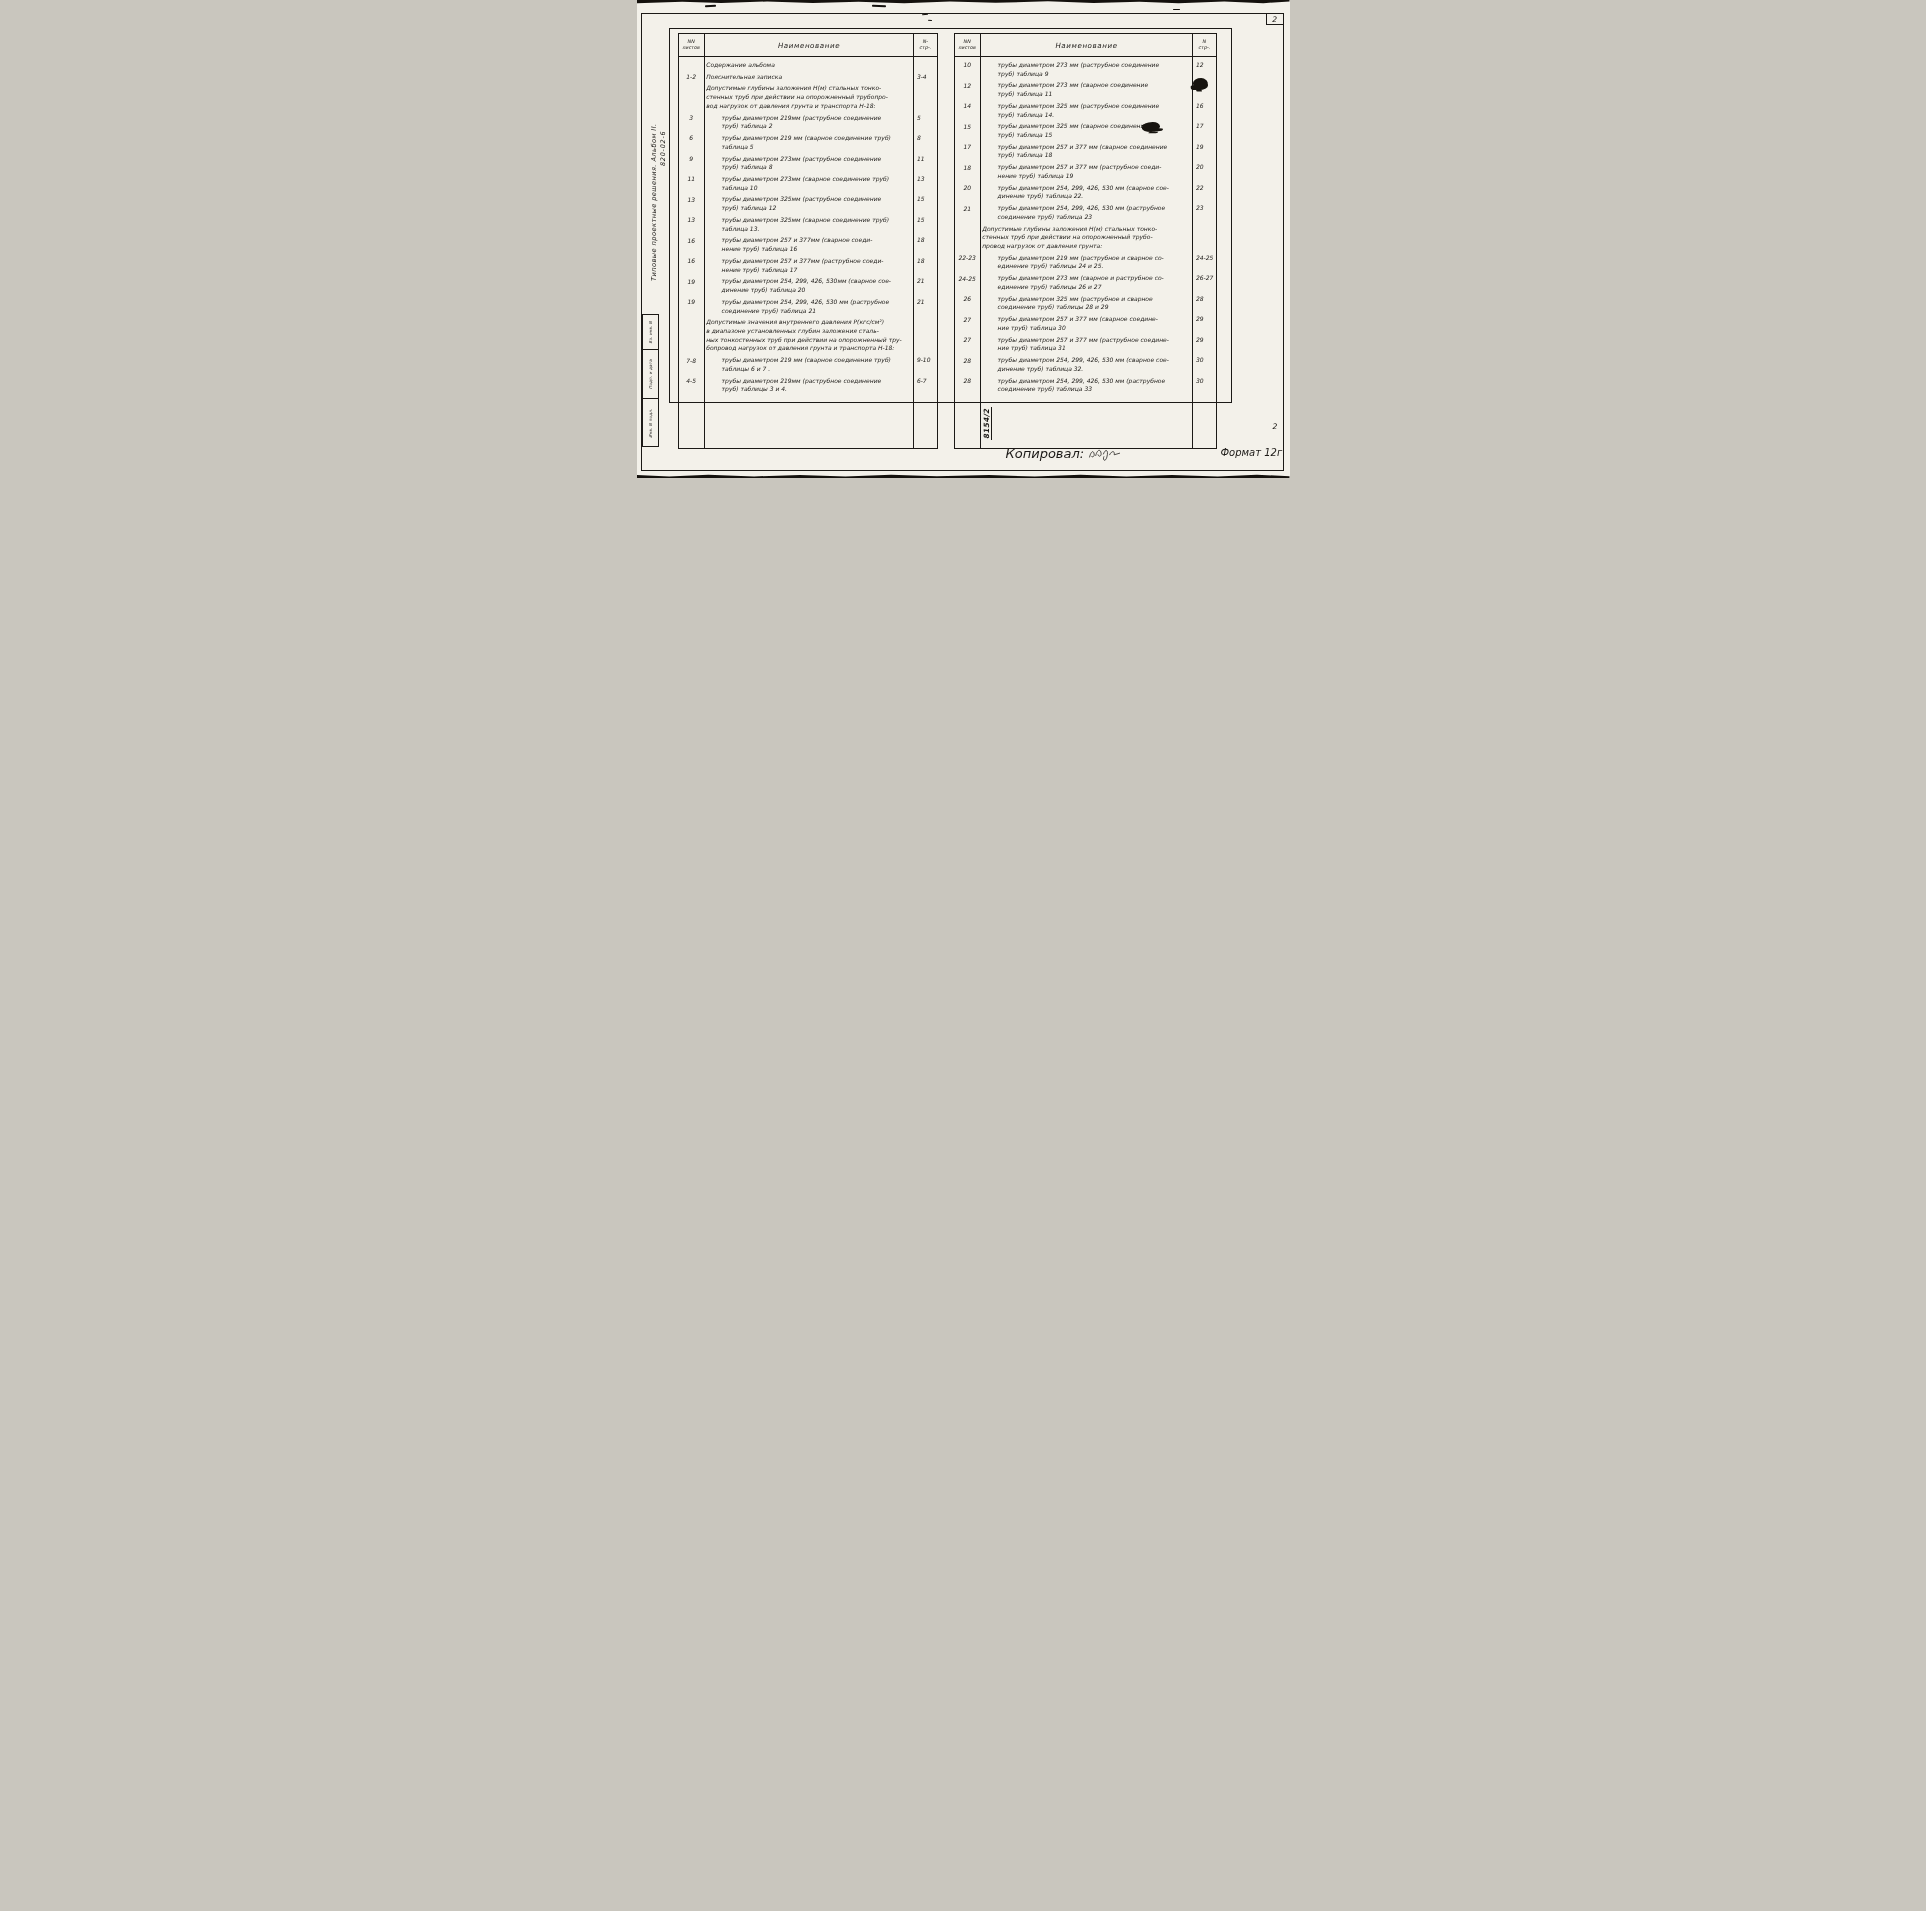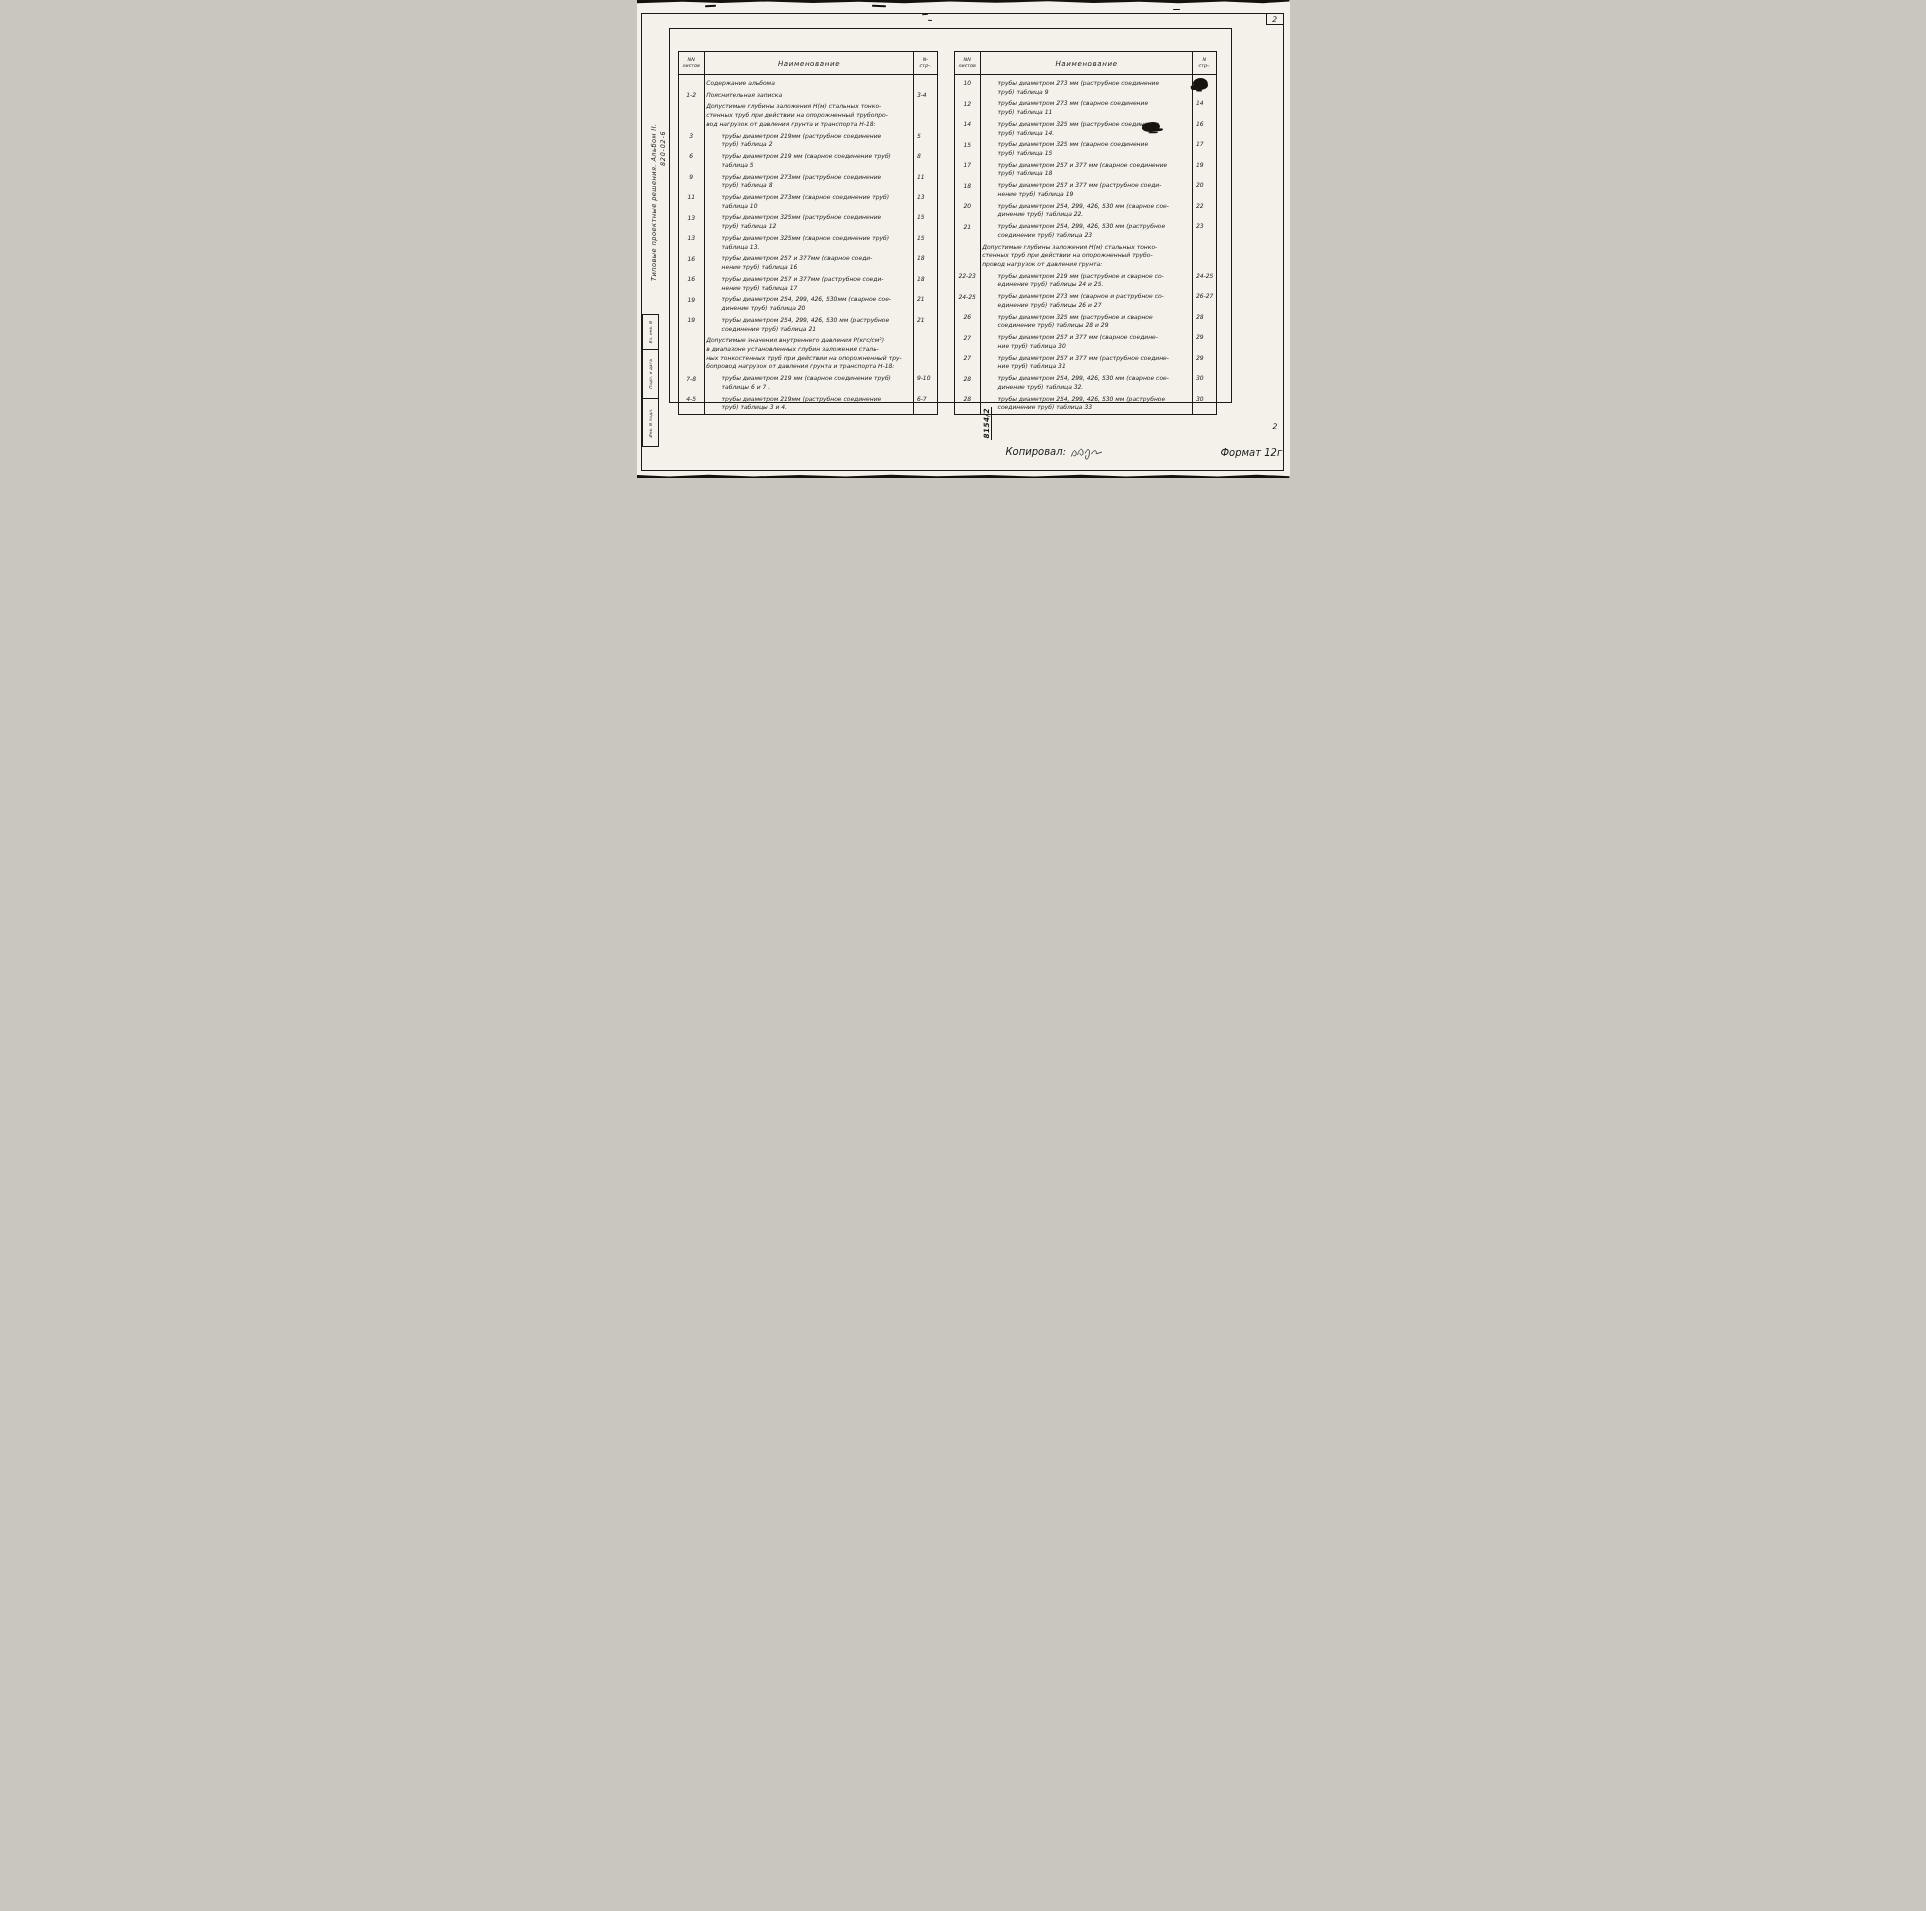--- a/index.html
+++ b/index.html
@@ -29,39 +29,39 @@
   
   .stamps{position:absolute;left:5.4px;top:314px;width:17px;height:133px;border:1px solid #1c1a17;
     display:flex;flex-direction:column}
   .stamp{position:relative;border-bottom:1px solid #1c1a17}
   .stamp:nth-child(1){height:35px}
   .stamp:nth-child(2){height:49px}
   .stamp:nth-child(3){flex:1;border-bottom:none}
   .stamp span{position:absolute;left:50%;top:50%;transform:translate(-50%,-50%) rotate(-90deg);
     font-size:4px;white-space:nowrap;letter-spacing:0.2px}
   
-  .ctable{position:absolute;top:51px;height:364px;border:1px solid #1c1a17;overflow:hidden}
+  .ctable{position:absolute;top:33px;height:416px;border:1px solid #1c1a17;overflow:hidden}
   .ctable.left{left:41px;width:260px}
   .ctable.right{left:317px;width:263px}
   .vline{position:absolute;top:0;bottom:0;width:0.8px;background:#1c1a17}
   .v1{left:25.4px}.v2{right:22.3px}
   .thead{display:flex;height:23px;border-bottom:1px solid #1c1a17;align-items:center}
   .c1{width:25.4px;flex:none;text-align:center}
   .c2{flex:1;min-width:0}
   .c3{width:22.3px;flex:none}
   .thead .c2{font-size:7.1px;letter-spacing:0.6px;text-align:center}
   .thead .c1,.thead .c3{font-size:4.8px;line-height:1.3;white-space:pre-line;text-align:center}
   .tbody{padding-top:3.9px}
   .trow{display:flex;align-items:flex-start;margin-bottom:3.1px}
   .trow .c1{font-size:6px;padding-top:0.4px}
   .trow .c2{font-size:6px;line-height:1.45;white-space:pre-line;padding-left:2.3px;padding-right:1.5px}
   .trow.indent .c2{padding-left:17.7px}
   .trow .c3{font-size:6px;padding-left:2.7px}
   
-  .copied{position:absolute;left:369px;top:446px;font-size:10px;display:flex;align-items:flex-start;gap:4px}
+  .copied{position:absolute;left:369px;top:446px;font-size:13px;display:flex;align-items:center;gap:4px}
   .format{position:absolute;left:584px;top:447px;font-size:10px}
   .pageno-bottom{position:absolute;left:636px;top:422px;font-size:7.7px}
   
   .speck{position:absolute;background:#14110d;border-radius:0.8px;z-index:6}
   .blot{position:absolute;background:#17140f;z-index:4}
   .blot-a{left:556px;top:78px;width:15.4px;height:11.6px;
     border-radius:55% 45% 60% 40%/45% 60% 40% 55%;
     box-shadow:-5.8px 3.5px 0 -3.5px #17140f,3.5px -2.3px 0 -4.2px #17140f,-1.5px 6.2px 0 -4.6px #17140f}
   .blot-b{left:505px;top:122px;width:18.5px;height:10px;
     border-radius:60% 40% 50% 50%/55% 45% 60% 40%;

